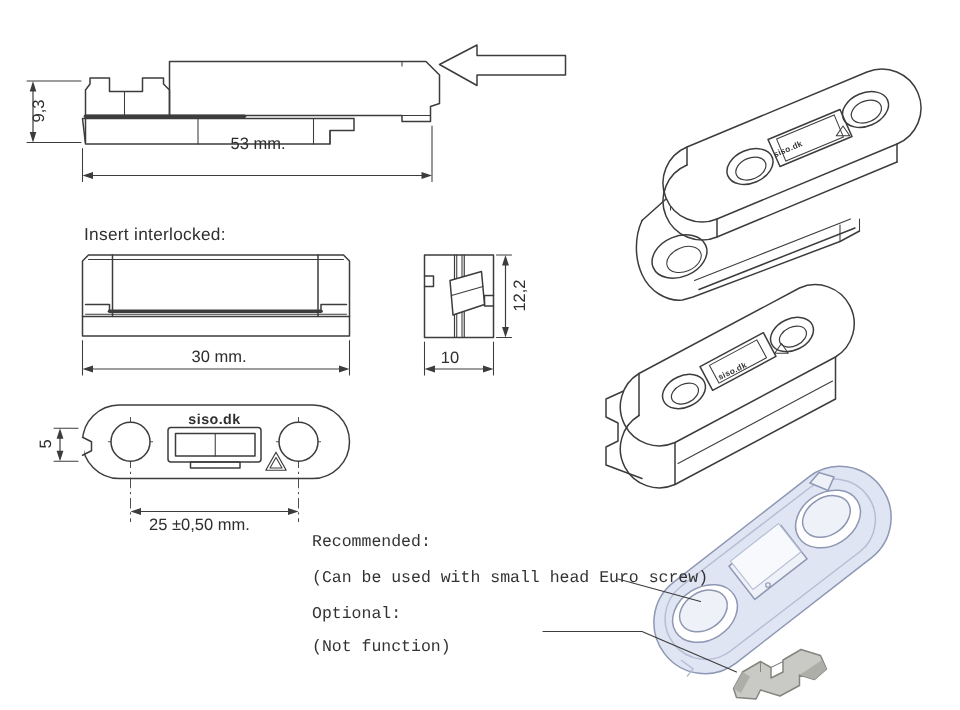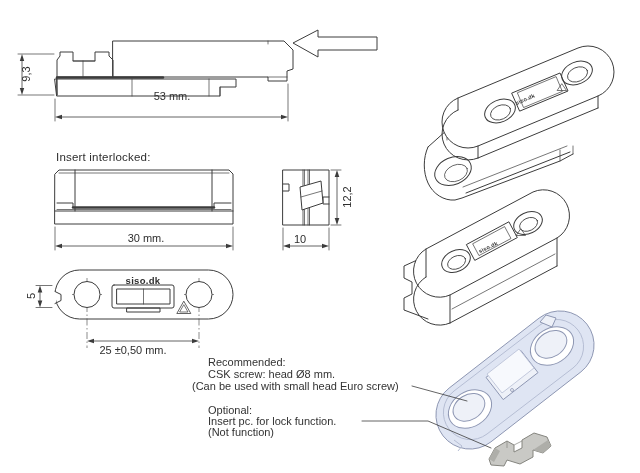--- a/index.html
+++ b/index.html
@@ -22,21 +22,21 @@
   .gfill {fill:var(--insert-fill,#c9c9c5);stroke:var(--insert-edge,#85857f);stroke-width:1;stroke-linejoin:round;}
   .gdark {fill:#aeaea9;stroke:none;}
   .brand3d{font:bold 5.5px "Liberation Sans",sans-serif;fill:#333;letter-spacing:.2px;}
   
   .t{position:absolute;color:var(--text,#2e2e2e);white-space:nowrap;}
   .ctr{transform:translate(-50%,-50%);}
   .rot{transform:translate(-50%,-50%) rotate(-90deg);}
   .label{font-size:11.5px;letter-spacing:.2px;}
   .dim{font-size:11px;}
   .brand{font-size:9.5px;font-weight:bold;letter-spacing:.3px;}
-  .note{font-size:11px;color:#333;}
+  .note{font-size:11px;color:#333;font-family:Liberation Mono, monospace;}
 </style>
 </head>
 <body>
 
 <div class="canvas">
 
 <svg width="640" height="473" viewBox="0 0 640 473">
 
   <g>
     <path class="ln" d="M57,95 V60 L60,56 V52 H73 V61 H95 V52 H109 V56 L113,60 V77 H57 Z"></path>
@@ -213,20 +213,18 @@
 <div class="t label" style="left:56px;top:151px;">Insert interlocked:</div>
 <div class="t dim ctr" style="left:146px;top:238px;">30 mm.</div>
 <div class="t dim rot" style="left:347px;top:197px;">12,2</div>
 <div class="t dim ctr" style="left:300px;top:239px;">10</div>
 
 <div class="t brand ctr" style="left:143px;top:280px;">siso.dk</div>
 <div class="t dim rot" style="left:31px;top:296px;">5</div>
 <div class="t dim ctr" style="left:133px;top:334px;margin-top:16px;">25 ±0,50 mm.</div>
 
 <div class="t note" style="left:208px;top:356px;">Recommended:</div>
-<div class="t note" style="left:208px;top:368px;">CSK screw: head Ø8 mm.</div>
-<div class="t note" style="left:192px;top:380px;">(Can be used with small head Euro screw)</div>
+<div class="t note" style="left:208px;top:380px;">(Can be used with small head Euro screw)</div>
 
 <div class="t note" style="left:208px;top:404px;">Optional:</div>
-<div class="t note" style="left:208px;top:415px;">Insert pc. for lock function.</div>
 <div class="t note" style="left:208px;top:426px;">(Not function)</div>
 
 </div>
 
 </body></html>

